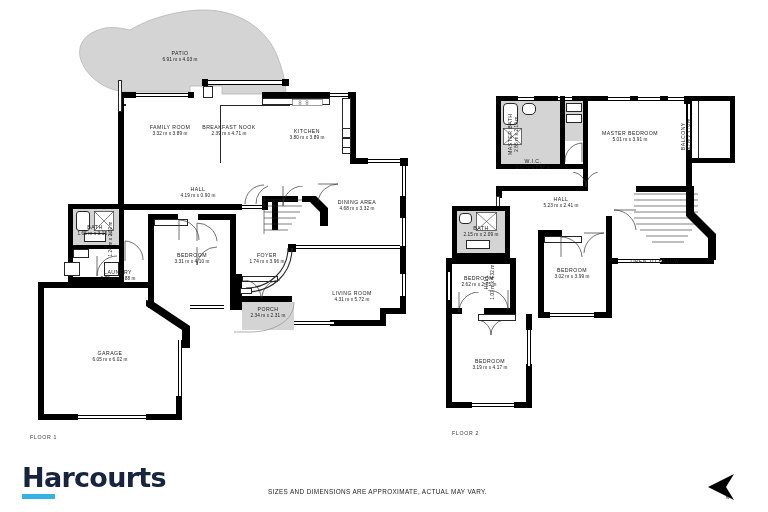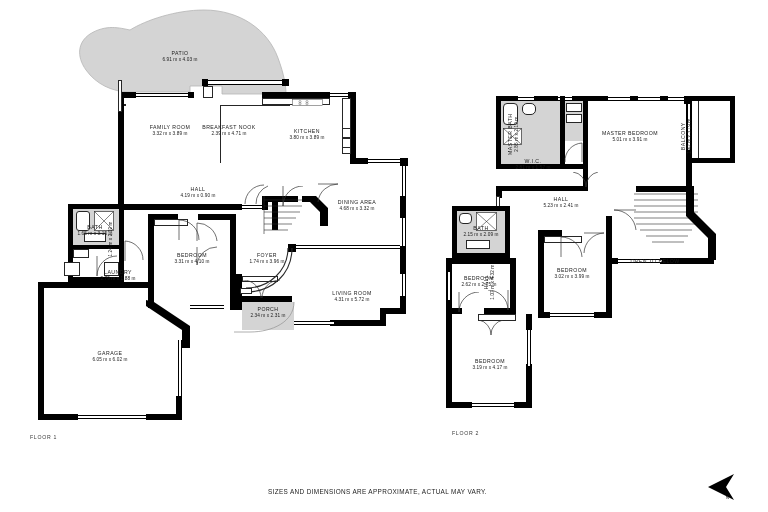--- a/index.html
+++ b/index.html
@@ -446,20 +446,24 @@
       <span class="nm">BEDROOM</span>
       <span class="dm">3.19 m x 4.17 m</span>
     </div>
     <div class="label single" style="left:655px;top:258px;">
       <span class="nm">OPEN TO BELOW</span>
     </div>
 
     <div class="floorlabel" style="left:452px;top:430px;">FLOOR 2</div>
   </div>
 
+  <div id="logo">
+    <div class="word">Harcourts</div>
+    <div class="bar"></div>
+  </div>
 
   <div id="footer-note" style="left:268px;top:488px;">SIZES AND DIMENSIONS ARE APPROXIMATE, ACTUAL MAY VARY.</div>
 
   <div id="northwrap">
     <svg width="40" height="34">
       <path d="M34,4 L8,17 L34,30 L26,17 Z" fill="#000"></path>
     </svg>
     <span class="nlbl">N</span>
   </div>
 

